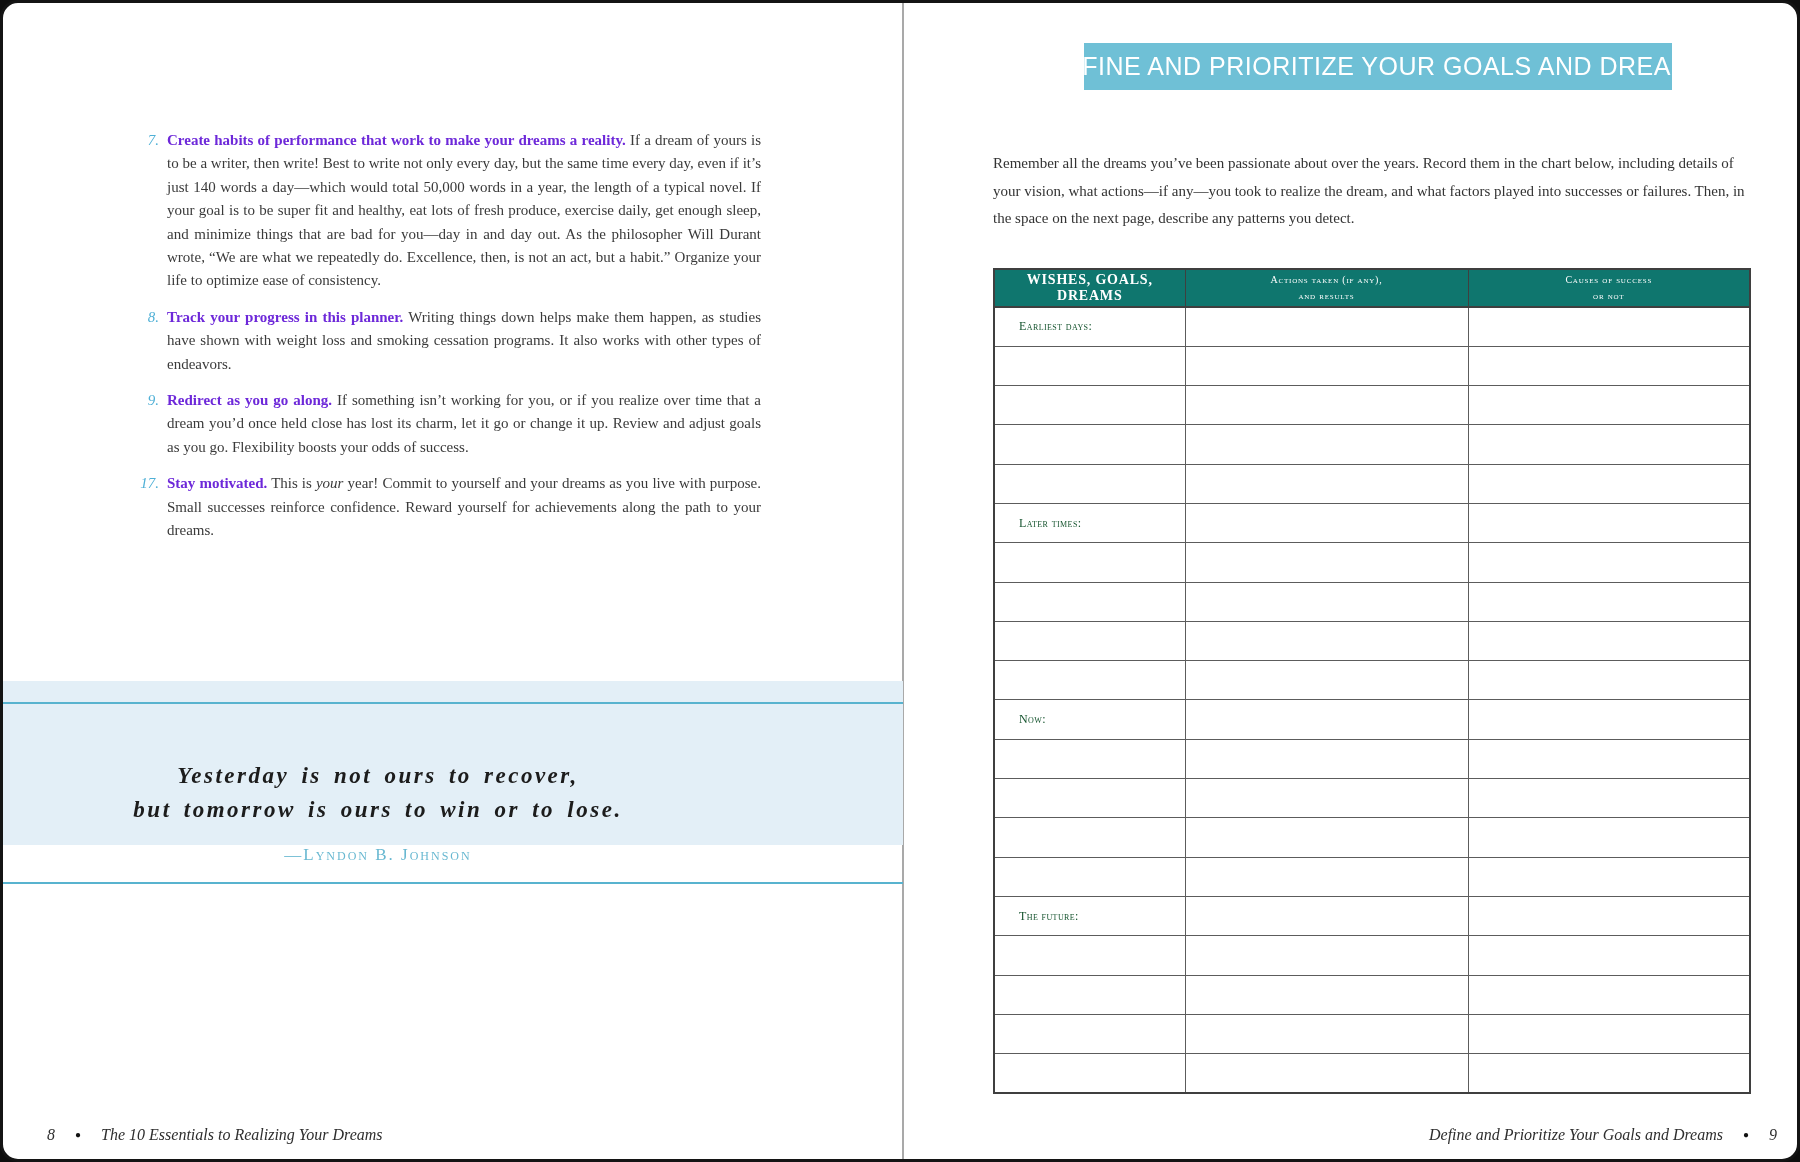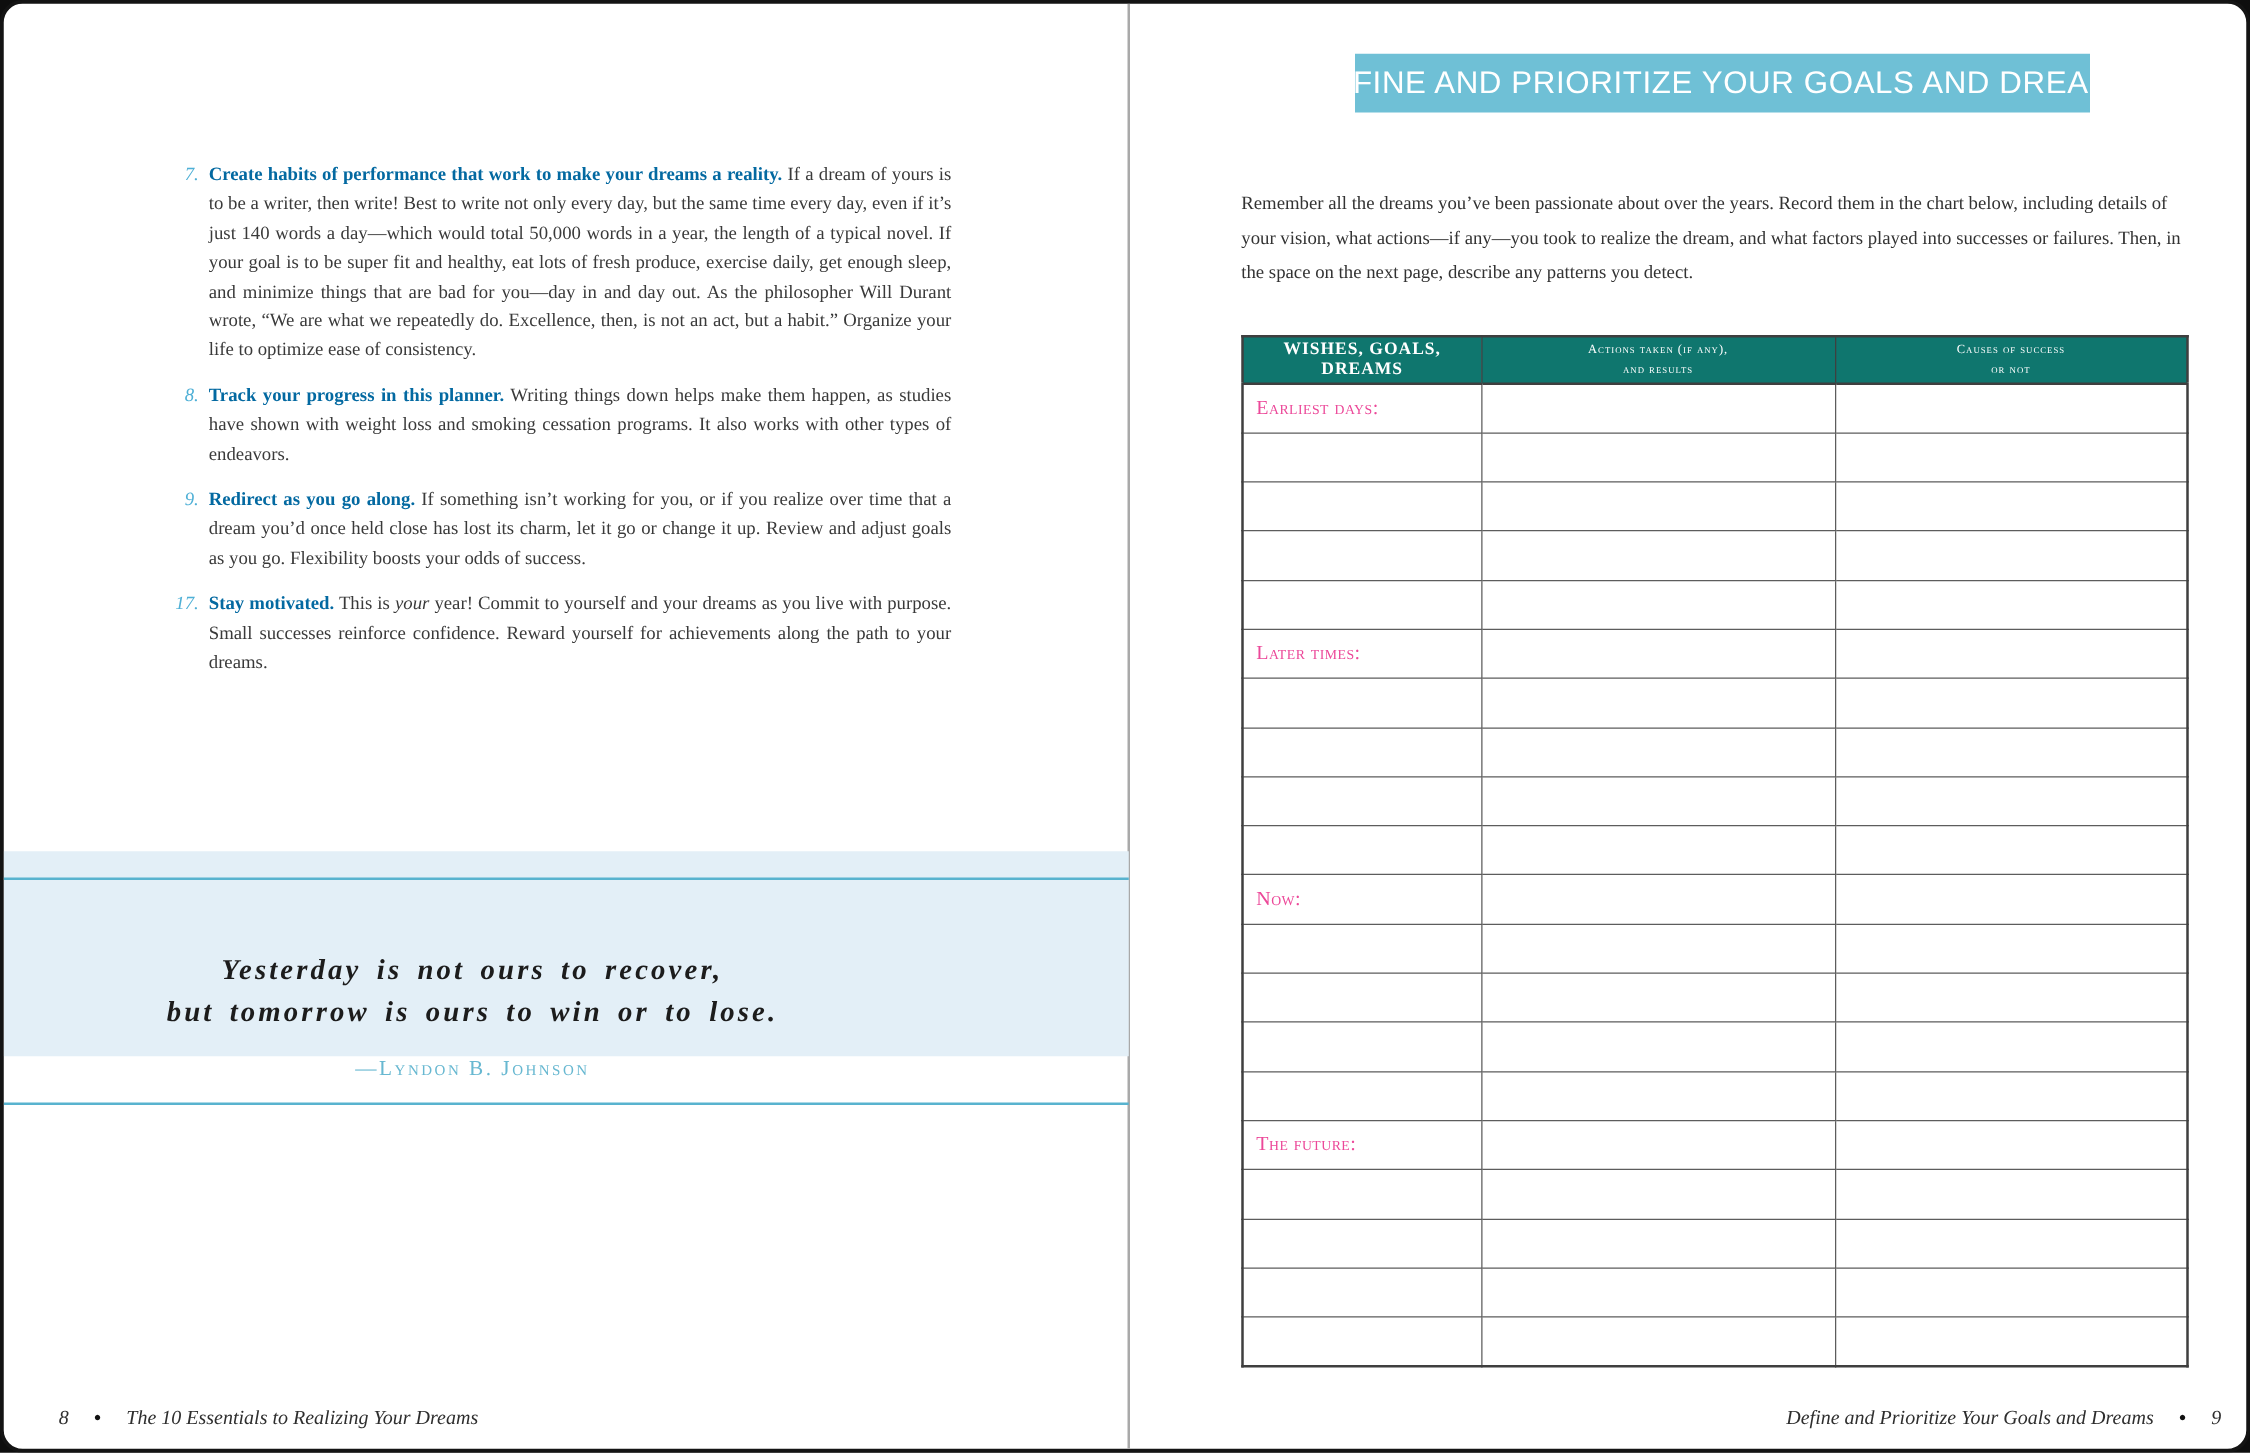--- a/index.html
+++ b/index.html
@@ -16,21 +16,21 @@
   .spine { position:absolute; left:899px; top:0; width:2px; height:100%; background:#a9a9a9; }
 
   
   .list-block { position:absolute; left:122px; top:126px; width:636px; }
   .list-item { display:flex; margin-bottom:13px; }
   .list-num {
     width:34px; flex:0 0 34px; text-align:right; margin-right:8px;
     font-style:italic; color:#4fb0d6; font-size:15px; line-height:23.4px;
   }
   .list-text { flex:1; font-size:15px; line-height:23.4px; text-align:justify; color:#3a3a3a; }
-  .lead { font-weight:bold; color:#0369a1; }
+  .lead { font-weight:bold; color:#6d28d9; }
   .ital { font-style:italic; }
 
   .quote-band {
     position:absolute; left:0; top:678px; width:900px; height:164px;
     background:#e3eff7;
   }
   .quote-rule { position:absolute; left:0; width:900px; height:2px; background:#58b3cf; }
   .rule-top { top:21px; } .rule-bottom { top:201px; }
   .quote-text {
     position:absolute; top:78px; left:0; width:750px; text-align:center;
@@ -67,22 +67,22 @@
   .dreams-table th {
     background:#0f766e; color:#ffffff; font-weight:normal;
     border:1px solid #3f3f3f; border-bottom:2.5px solid #3f3f3f;
     height:38px; vertical-align:middle; text-align:center;
   }
   .hdr-l1, .hdr-l2 { line-height:16px; }
   .hdr-caps { font-weight:bold; font-size:14px; letter-spacing:0.8px; }
   .hdr-sc   { font-variant:small-caps; font-size:10px; letter-spacing:0.8px; }
   .dreams-table td { height:39.3px; vertical-align:middle; }
   .dreams-table td.lbl {
-    font-variant:small-caps; font-size:16px; color:#ec4899;
-    padding-left:10px; letter-spacing:0.4px;
+    font-variant:small-caps; font-size:12px; color:#14532d;
+    padding-left:24px; letter-spacing:0.4px;
   }
 </style>
 </head>
 <body>
 
 <div class="spread">
   <div class="spine"></div>
 
   <div class="page page-left">
     <div class="list-block">

